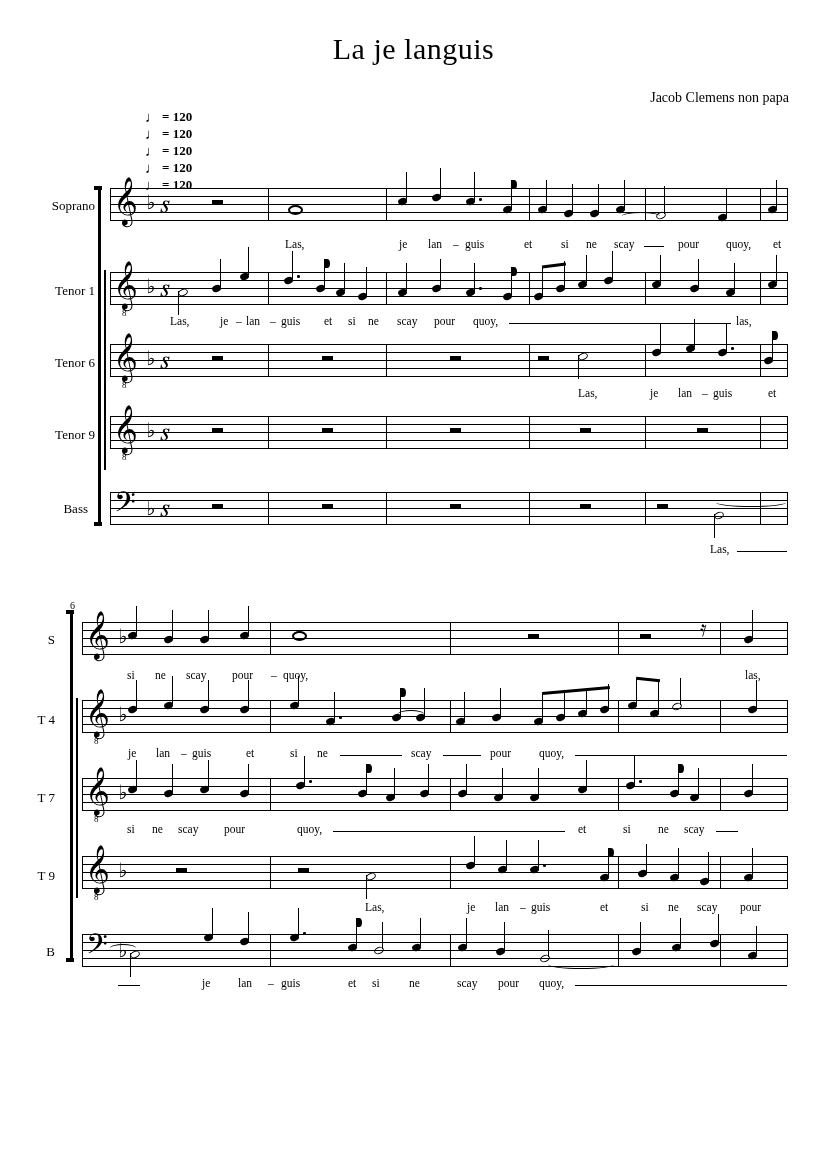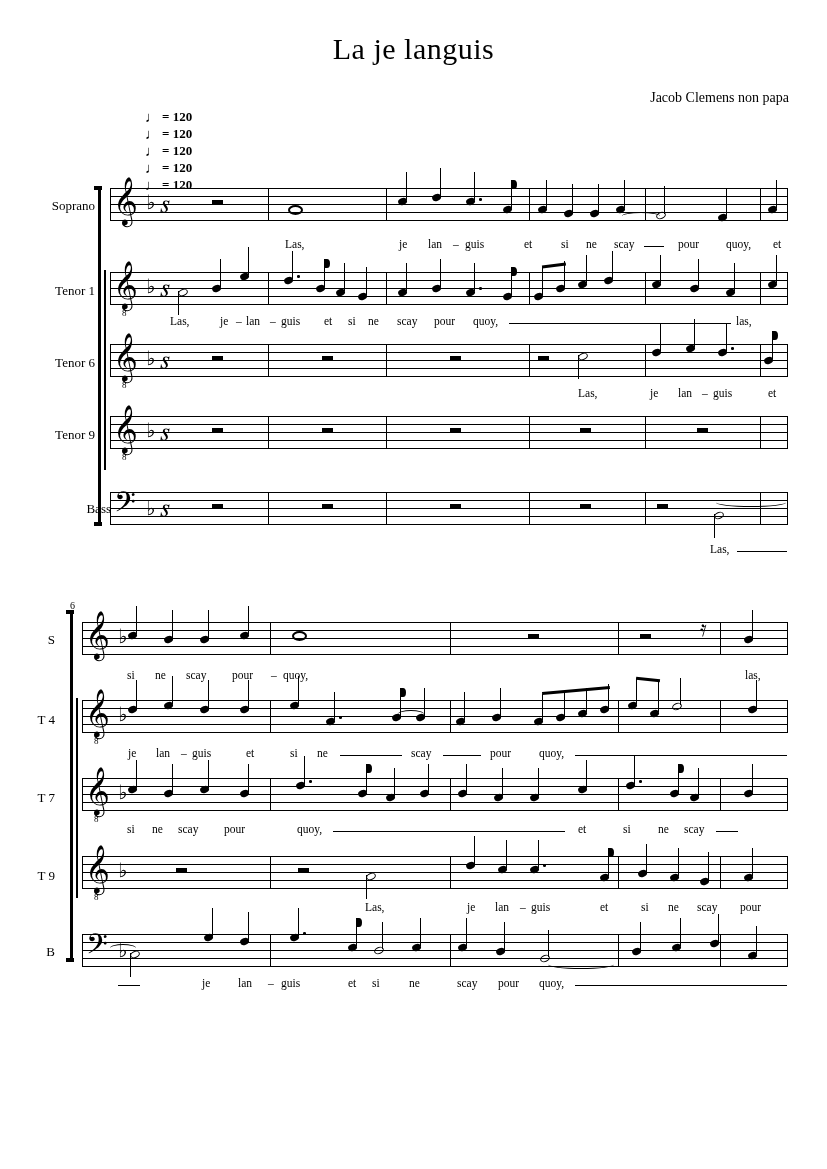--- a/index.html
+++ b/index.html
@@ -420,21 +420,21 @@
     <div class="barline" style="left:645px; top:416px;"></div>
     <div class="barline" style="left:760px; top:416px;"></div>
     <div class="barline" style="left:787px; top:416px;"></div>
 
     <div class="rest-half" style="left:212px; top:428px;"></div>
     <div class="rest-half" style="left:322px; top:428px;"></div>
     <div class="rest-half" style="left:450px; top:428px;"></div>
     <div class="rest-half" style="left:580px; top:428px;"></div>
     <div class="rest-half" style="left:697px; top:428px;"></div>
 
-    <div class="part-name" style="left:36px; top:501px; width:75px;text-align:right;">Bass</div>
+    <div class="part-name" style="left:13px; top:501px; width:75px;text-align:right;">Bass</div>
     <div class="staff" style="top:492px;">
       <div class="line"></div>
         <div class="line"></div>
         <div class="line"></div>
         <div class="line"></div>
         <div class="line"></div>
     </div>
     <div class="clef clef-f" style="left:114px; top:488px;">𝄢</div>
     <div class="keysig" style="left:146px; top:498px;">♭</div>
     <div class="timesig" style="left:160px; top:494px;">𝆍</div>

